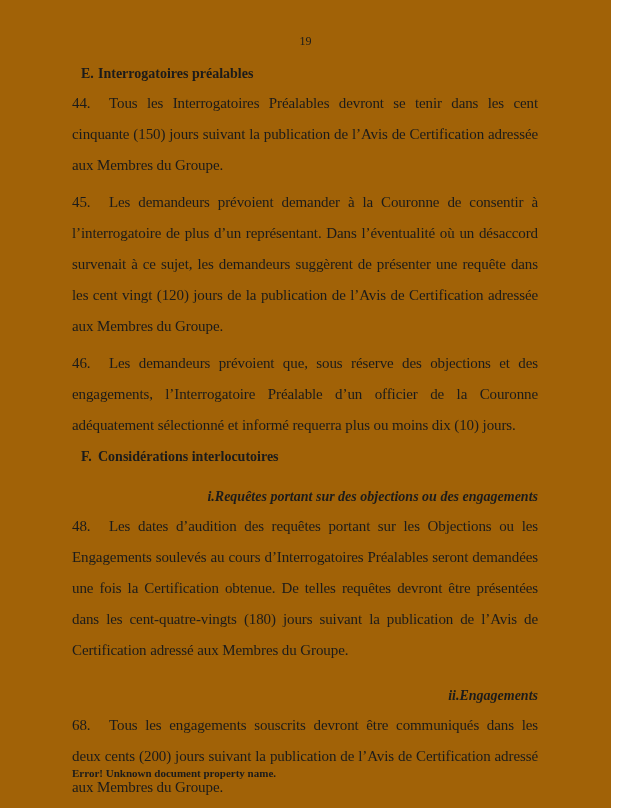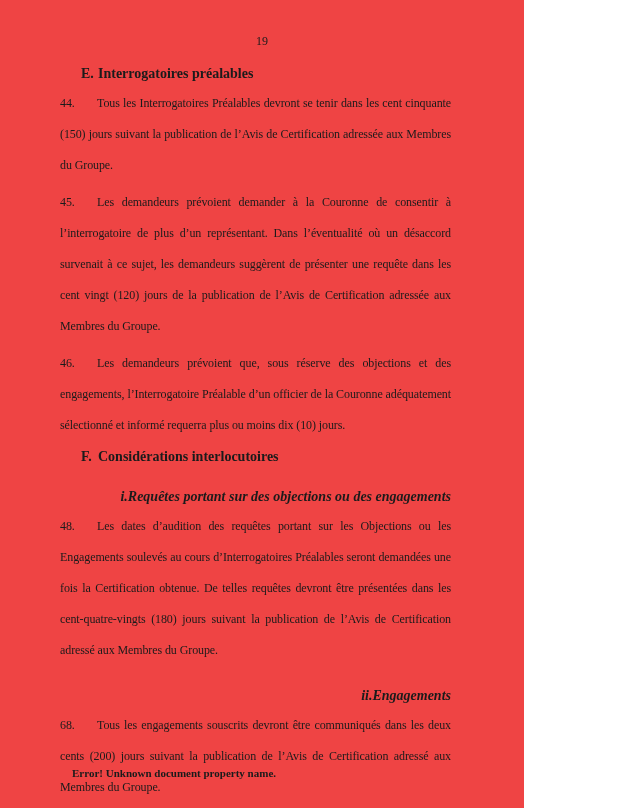--- a/index.html
+++ b/index.html
@@ -2,23 +2,23 @@
 <html lang="fr"><head>
 <meta charset="utf-8">
 <style>
   html, body {
     margin: 0;
     padding: 0;
     background: #ffffff;
   }
   .page {
     position: relative;
-    width: 524px;
+    width: 611px;
     height: 808px;
-    background: #ef4444;
+    background: #a16207;
     overflow: hidden;
     font-family: "Liberation Serif", "DejaVu Serif", serif;
     color: #1b1b1b;
   }
   .pageno {
     position: absolute;
     top: 34px;
     left: 0;
     width: 100%;
     text-align: center;
@@ -26,22 +26,22 @@
     line-height: 14px;
   }
   .content {
     position: absolute;
     top: 62px;
     left: 60px;
     right: 73px;
     text-align: left;
   }
   .para {
-    margin: 0 0 6px 0;
-    font-size: 12px;
+    margin: 0 0 6px 12px;
+    font-size: 15px;
     letter-spacing: -0.1px;
     line-height: 31px;
     text-align: justify;
     font-family: Liberation Serif, serif;
   }
   .para .num {
     display: inline-block;
     width: 37px;
     text-align: left;
   }

